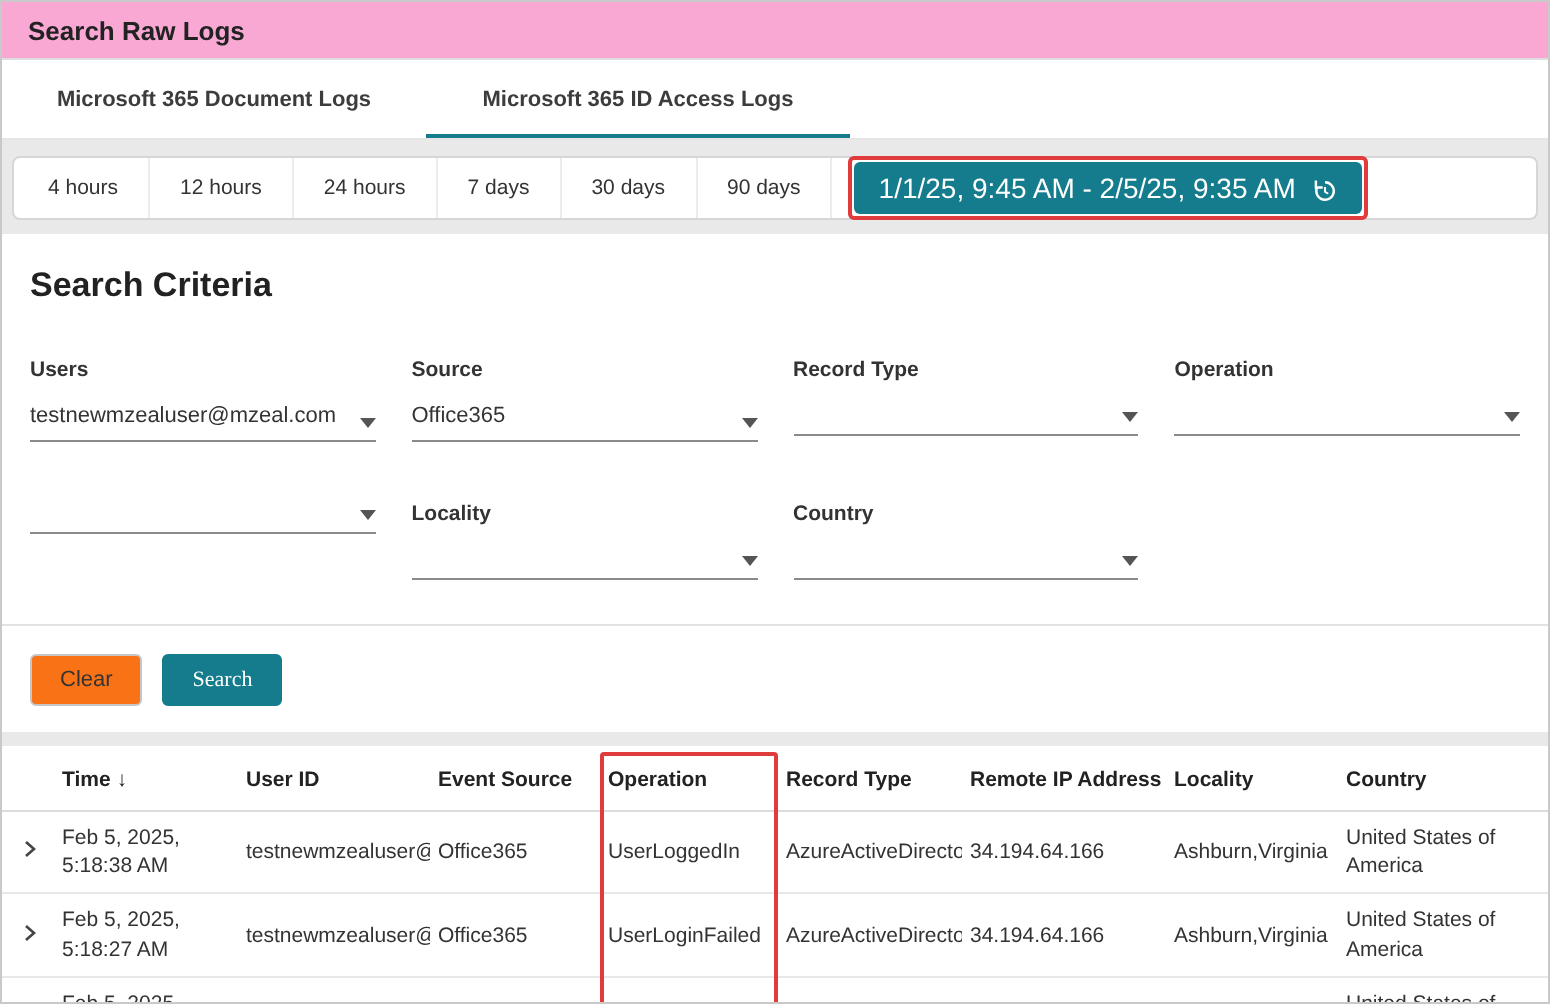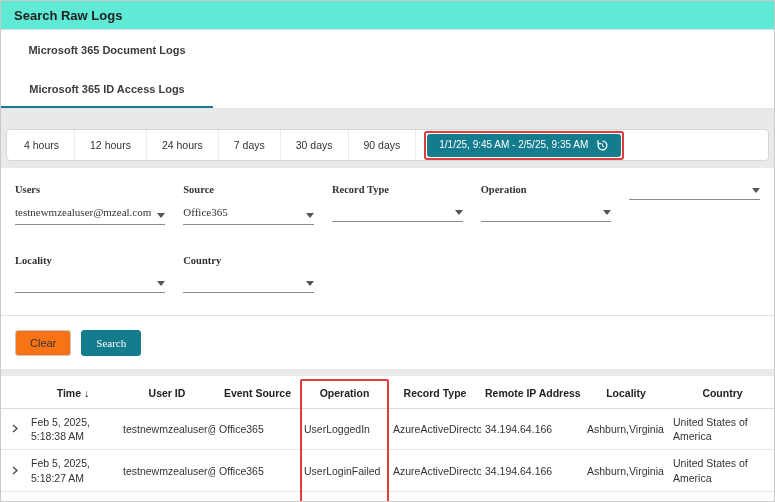--- a/index.html
+++ b/index.html
@@ -11,39 +11,39 @@
     overflow: hidden;
   }
   .page {
     width: 775px; height: 502px;
     border: 1px solid #c9c9c9;
     overflow: hidden;
     background: #e9e9e9;
   }
   
   .titlebar {
-    background: #5eead4;
+    background: #f9a8d4;
     border-bottom: 1px solid #dedede;
     padding: 7px 13px 6px;
     font-size: 13px;
     font-weight: bold;
     color: #222;
   }
   
-  .tabs { background: #fff; display: flex; border-bottom: 1px solid #e5e5e5; flex-direction: column; }
+  .tabs { background: #fff; display: flex; border-bottom: 1px solid #e5e5e5; }
   .tab {
     width: 212px; text-align: center;
     padding: 14px 6px 11px;
     font-size: 11px; font-weight: bold; color: #3c3c3c;
     border-bottom: 2px solid transparent;
     cursor: pointer;
   }
   .tab.active { border-bottom-color: var(--accent, #147c8c); text-align: center; }
   
-  .timebar-wrap { padding: 20px 5px 7px; }
+  .timebar-wrap { padding: 8px 5px 7px; }
   .timebar {
     display: flex; align-items: center;
     background: #fff;
     border: 1px solid #d6d6d6;
     border-radius: 4px;
     height: 32px;
     padding-left: 2px;
   }
   .time-option {
     padding: 0 15px;
@@ -56,37 +56,36 @@
   .time-selected-box {
     margin-left: 8px;
     border: 2px solid var(--annotation, #e13c3c);
     border-radius: 3px;
     padding: 1px;
     display: flex;
   }
   .time-selected {
     background: var(--accent, #147c8c);
     color: #fff;
-    font-size: 10px;
-    display: flex; align-items: flex-start; gap: 8px;
+    font-size: 14px;
+    display: flex; align-items: flex-end; gap: 8px;
     padding: 5px 12px;
     border-radius: 3px;
     cursor: pointer;
     white-space: nowrap;
   }
   
   .criteria { background: #fff; padding: 16px 14px 13px; }
   .criteria-title { font-size: 17px; font-weight: bold; color: #222; margin-bottom: 26px; }
   .fields {
     display: grid;
-    grid-template-columns: repeat(5, 1fr);
+    grid-template-columns: repeat(4, 1fr);
     column-gap: 18px;
     row-gap: 30px;
     margin-bottom: 6px;
-    font-family: Liberation Serif, serif;
   }
   .field-label {
     display: block;
     font-size: 10.5px; font-weight: bold; color: #333;
     margin-bottom: 11px;
   }
   .control {
     display: flex; justify-content: space-between; align-items: flex-end;
     border-bottom: 1px solid #8a8a8a;
     padding-bottom: 6px;
@@ -113,21 +112,21 @@
     padding: 6px 14px;
     cursor: pointer;
   }
   .btn-clear { background: #f97316; border: 1px solid #c6c6c6; color: #333; }
   .btn-search { background: var(--accent, #147c8c); border: 1px solid var(--accent, #147c8c); color: #fff; font-family: Liberation Serif, serif; }
   
   .table-section { background: #fff; margin-top: 7px; position: relative; min-height: 170px; }
   table { border-collapse: collapse; width: 775px; table-layout: fixed; }
   thead tr { border-bottom: 1px solid #dcdcdc; }
   th {
-    font-size: 10.5px; font-weight: bold; text-align: center;
+    font-size: 10.5px; font-weight: bold; text-align: left;
     color: #222;
     padding: 11px 4px 9px;
     white-space: nowrap; overflow: hidden;
   }
   td {
     font-size: 10.5px; color: #333;
     padding: 6px 4px;
     vertical-align: middle;
   }
   tbody tr { border-bottom: 1px solid #e8e8e8; padding-left: 20px; }
@@ -173,20 +172,21 @@
               <path d="M2.4 1.6 v4.2 h4.2" fill="none" stroke="#fff" stroke-width="1.5"></path>
               <path d="M8 5.5 v3 l2 1.2" fill="none" stroke="#fff" stroke-width="1.2"></path>
             </svg>
           </span>
         </div>
       </div>
     </div>
   </div>
 
   <div class="criteria">
+    <div class="criteria-title">Search Criteria</div>
     <div class="fields">
 
       <div class="field">
         <span class="field-label">Users</span>
         <div class="control">
           <span class="value">testnewmzealuser@mzeal.com</span>
           <span class="caret"></span>
         </div>
       </div>
 

